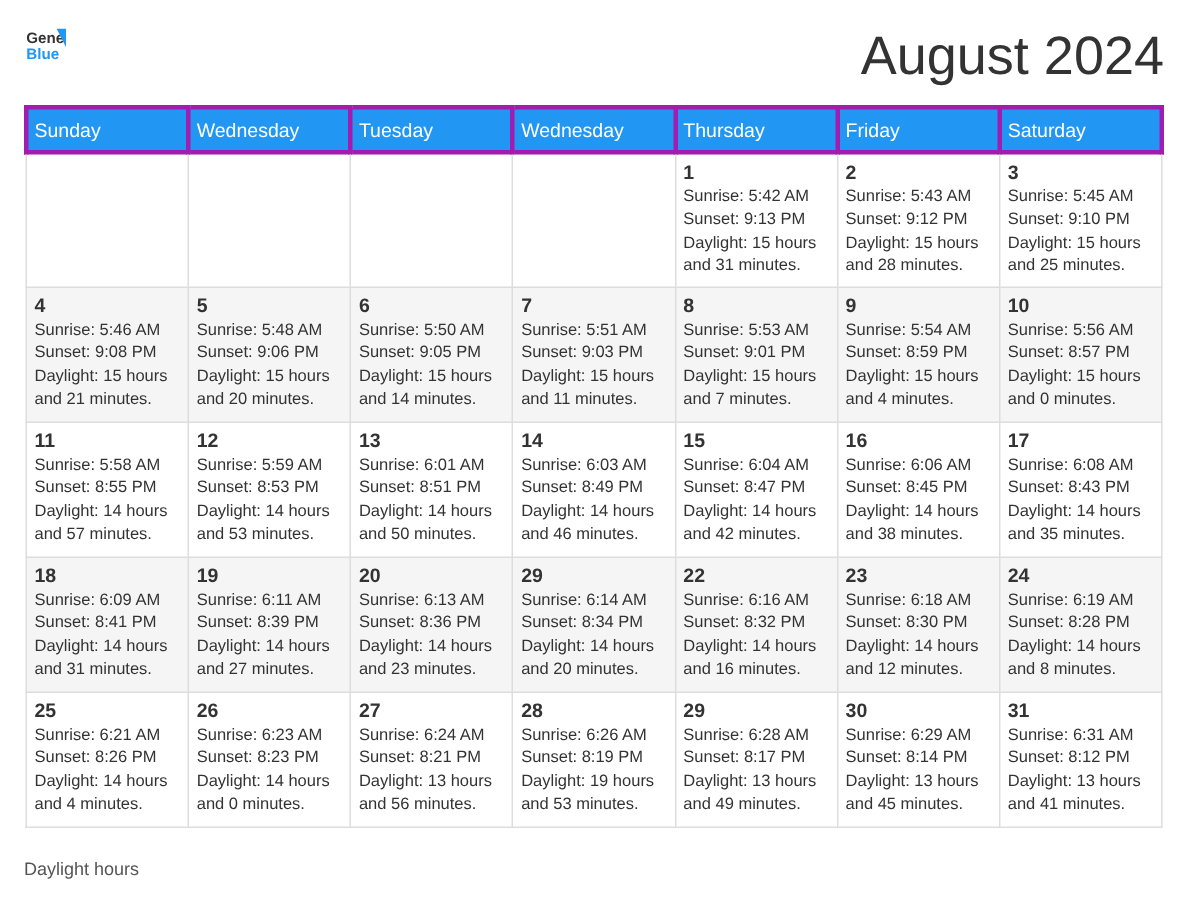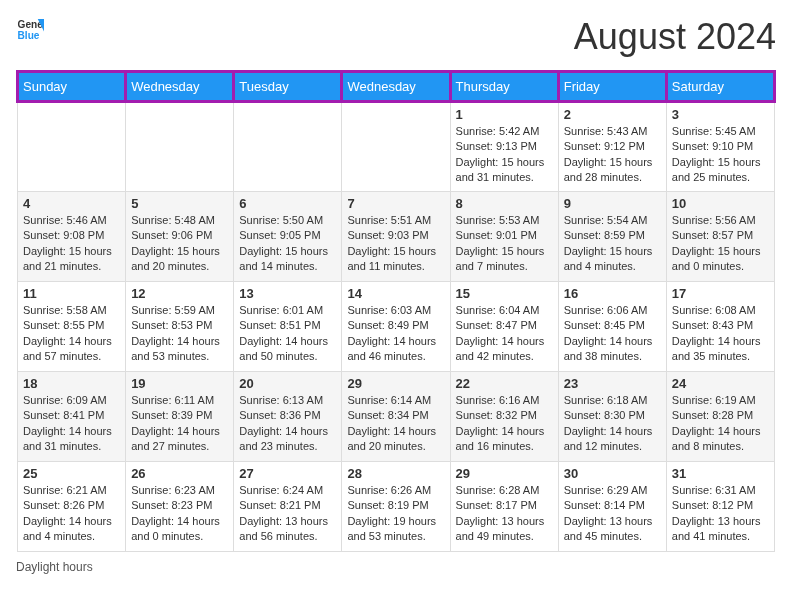--- a/index.html
+++ b/index.html
@@ -70,21 +70,21 @@
     }
     .day-info {
       color: #333;
       line-height: 1.4;
       font-size: 11px;
     }
     .empty-cell {
       background: #fff !important;
     }
     .footer-note {
-      margin-top: 8px;
+      margin-top: 20px;
       font-size: 12px;
       color: #555;
     }
   </style>
 </head>
 <body>
 
 <div class="header">
   <div class="logo">
     <svg class="logo-icon" viewBox="0 0 36 36">

